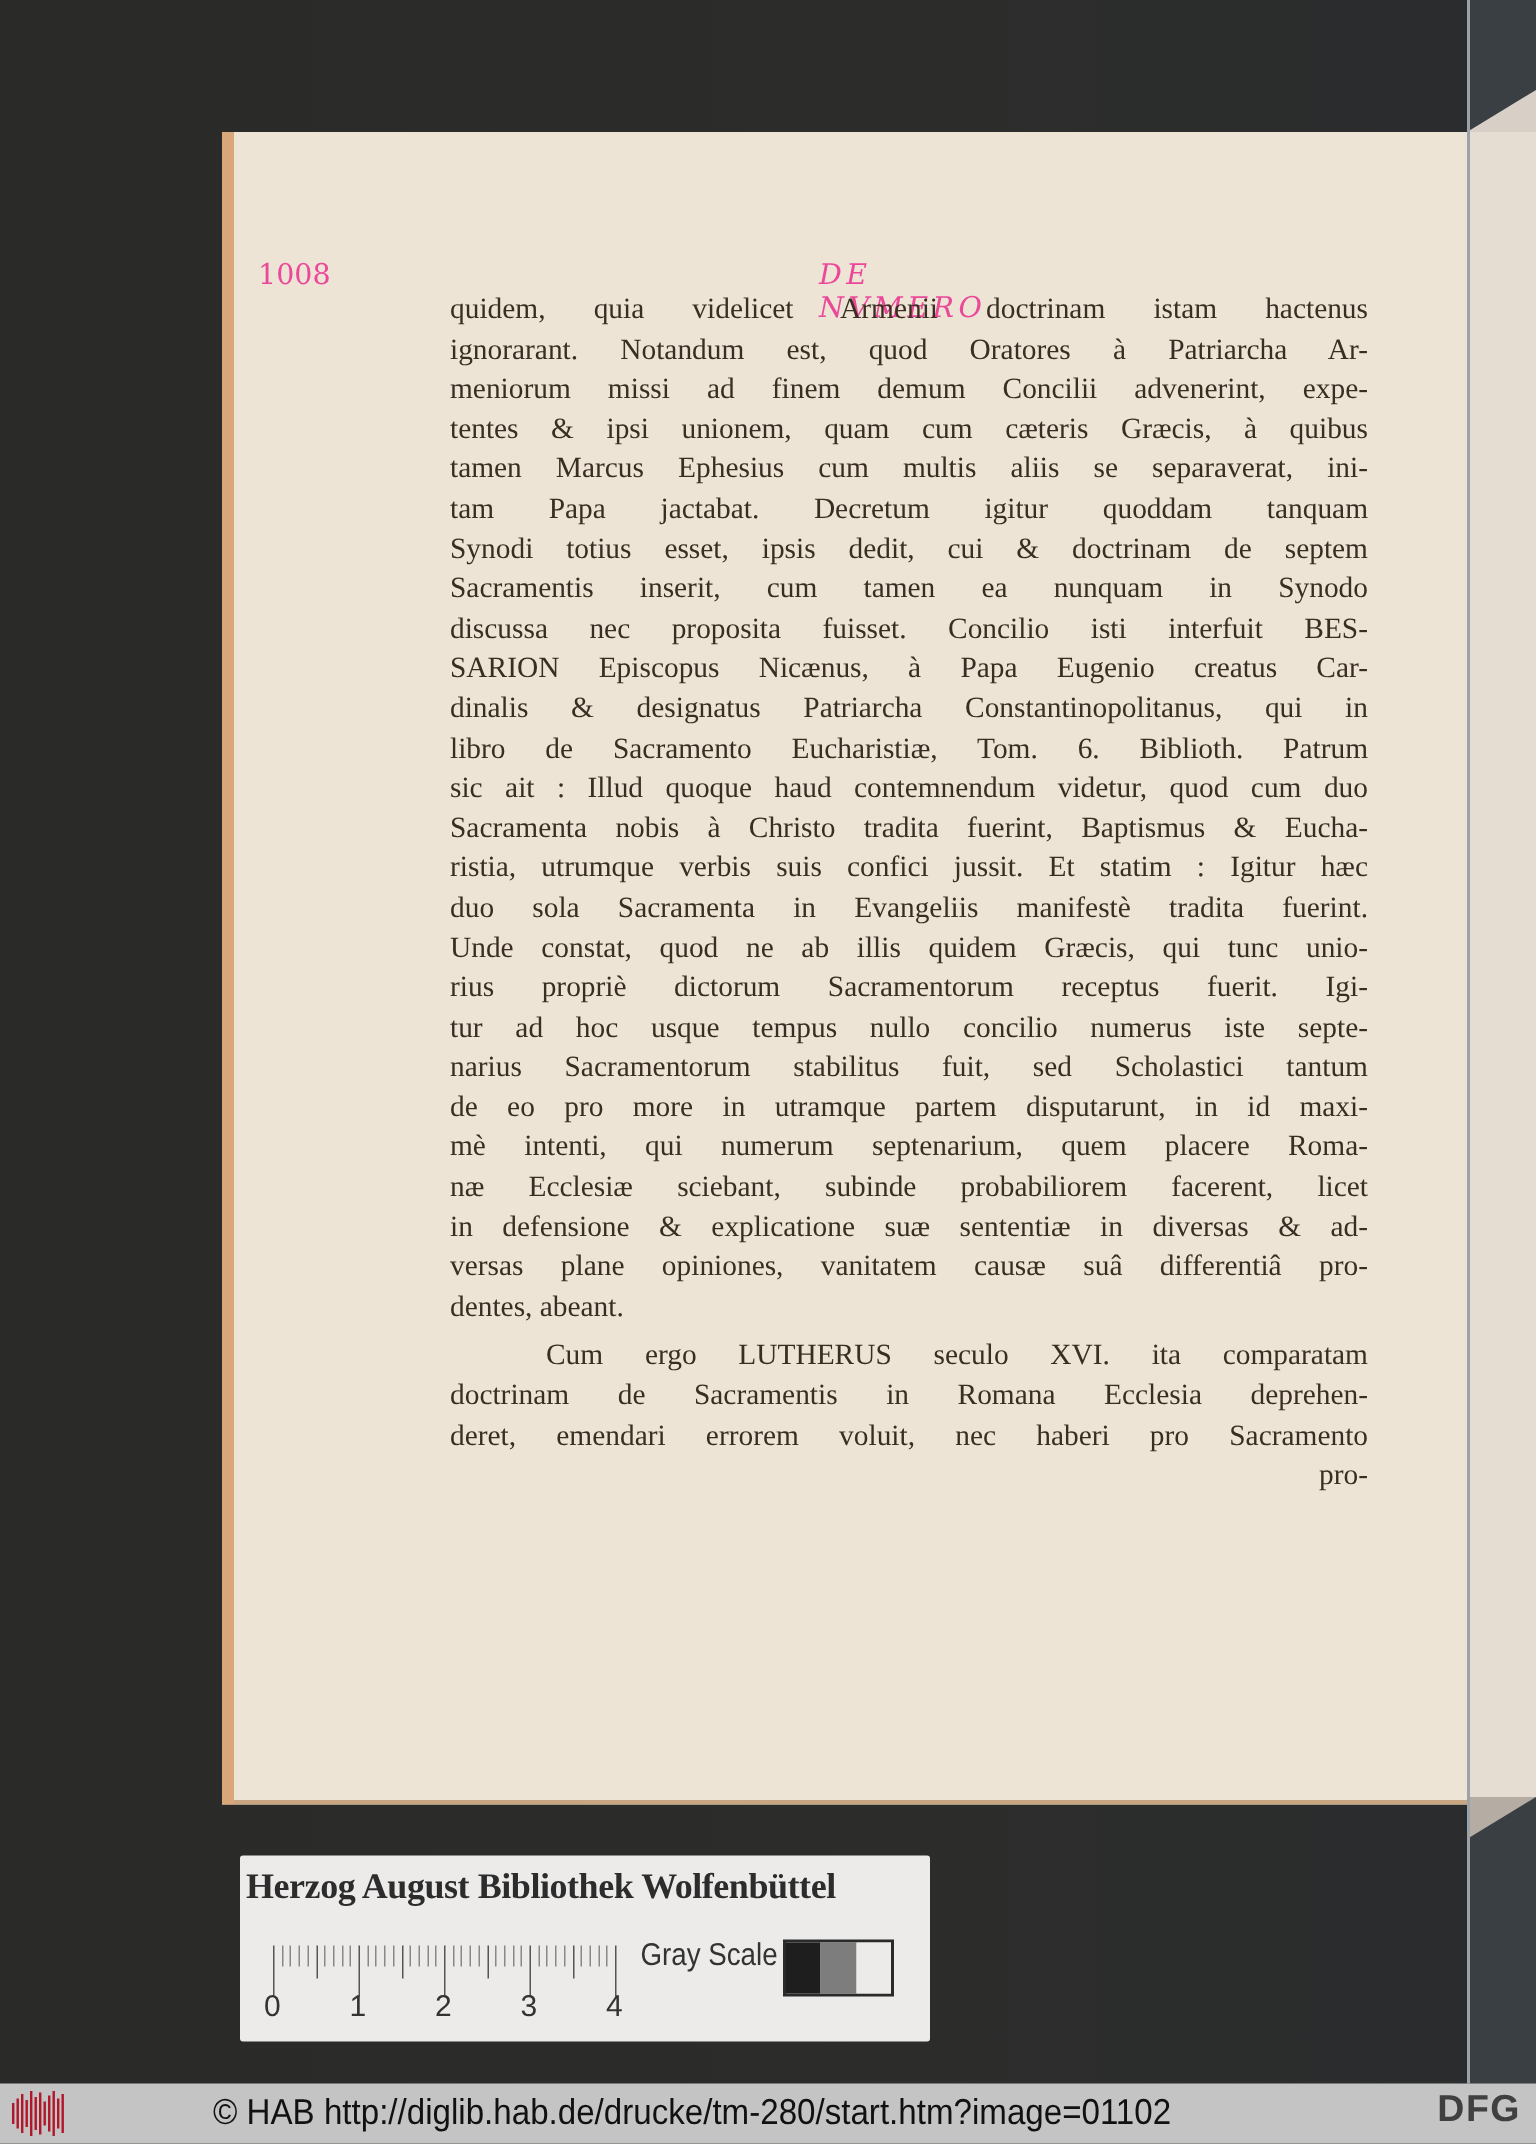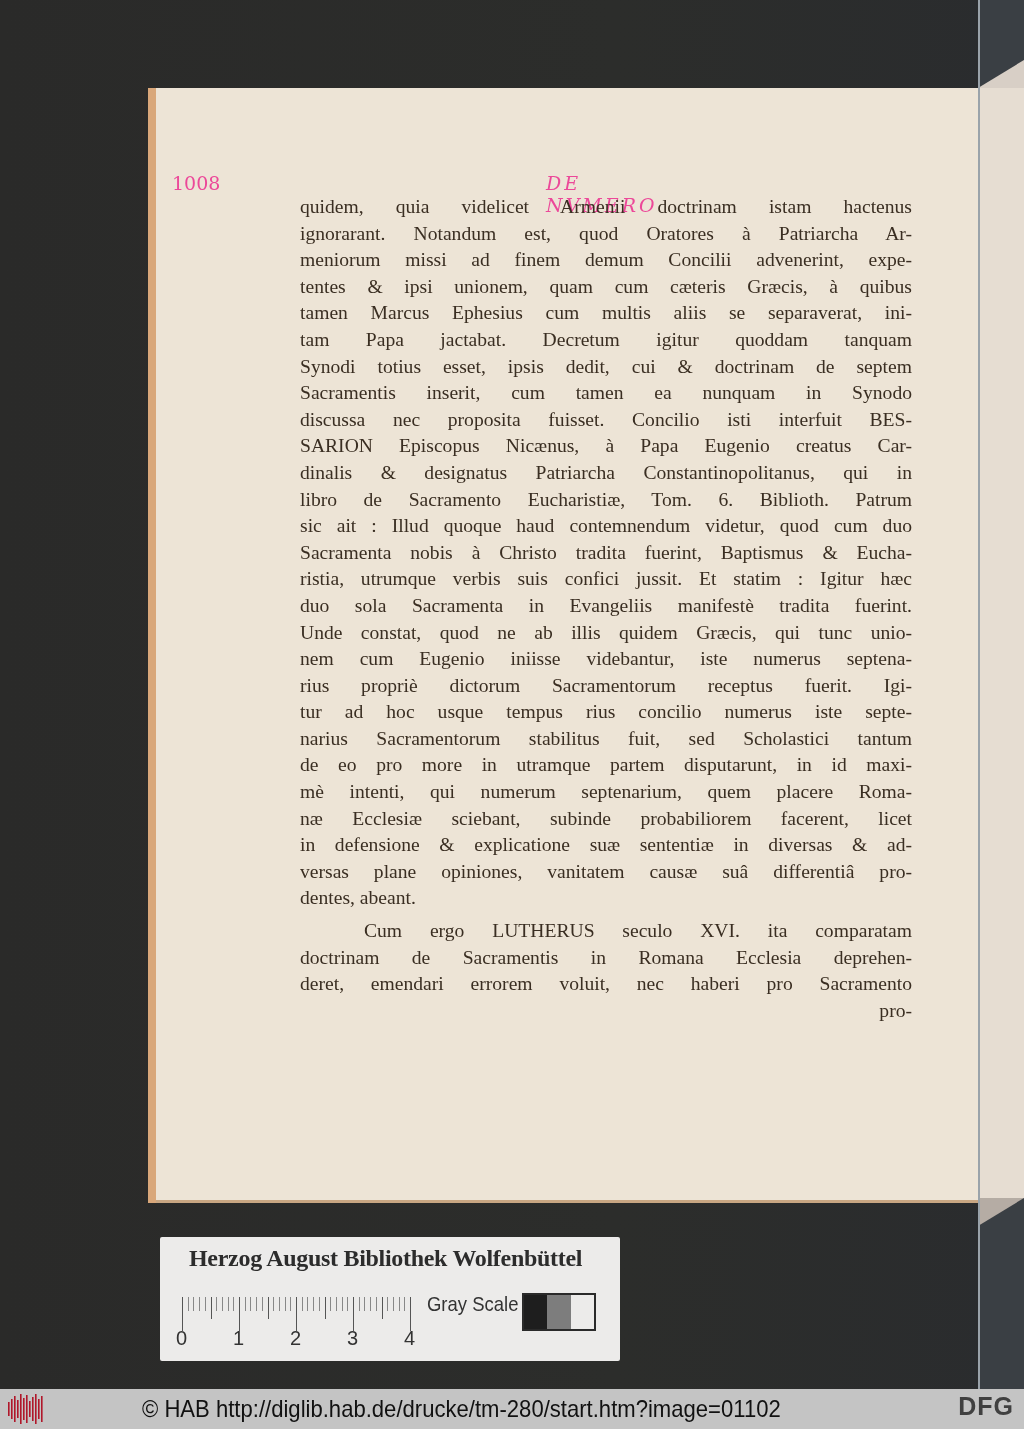--- a/index.html
+++ b/index.html
@@ -59,21 +59,21 @@
   .body-text .line.last { text-align-last: left; }
   .body-text .line.right { text-align: center; text-align-last: right; }
   .body-text .line.indent { padding-left: 64px; box-sizing: border-box; }
   .body-text .it { }
   .color-card {
     position: absolute; left: 160px; top: 1237px; width: 460px; height: 124px;
     background: #ecebea; border-radius: 2px;
     font-family: "Liberation Sans", sans-serif;
   }
   .card-title {
-    position: absolute; left: 29px; top: 8px; font-family: "Liberation Serif", serif;
+    position: absolute; left: 4px; top: 8px; font-family: "Liberation Serif", serif;
     font-weight: bold; font-size: 24px; color: #2c2c2c; letter-spacing: -0.3px;
   }
   .ruler {
     position: absolute; left: 22px; top: 60px; width: 232px; height: 34px;
   }
   .ruler .tick {
     position: absolute; top: 0; width: 1px; background: #555;
   }
   .ruler-labels {
     position: absolute; left: 16px; top: 90px; width: 260px; height: 22px;
@@ -137,23 +137,22 @@
     <span class="line"><span>Sacramentis inserit,  cum tamen  ea nunquam  in Synodo</span></span>
     <span class="line"><span>discussa nec proposita fuisset.    Concilio isti interfuit BES-</span></span>
     <span class="line"><span>SARION Episcopus Nicænus, à Papa Eugenio creatus Car-</span></span>
     <span class="line"><span>dinalis &amp; designatus Patriarcha Constantinopolitanus, qui in</span></span>
     <span class="line"><span>libro de Sacramento Eucharistiæ, Tom. 6. Biblioth. Patrum</span></span>
     <span class="line"><span>sic ait :  </span><span class="it">Illud quoque haud contemnendum videtur, quod cum duo</span></span>
     <span class="line"><span class="it">Sacramenta nobis à Christo tradita fuerint, Baptismus &amp; Eucha-</span></span>
     <span class="line"><span class="it">ristia, utrumque verbis suis confici jussit.</span><span>    Et statim :  </span><span class="it">Igitur hæc</span></span>
     <span class="line"><span class="it">duo sola Sacramenta in Evangeliis manifestè tradita fuerint.</span></span>
     <span class="line"><span>Unde constat, quod ne ab illis quidem Græcis, qui tunc unio-</span></span>
-    <span class="line"><span>nem cum Eugenio iniisse videbantur, iste numerus septena-</span></span>
     <span class="line"><span>rius propriè dictorum Sacramentorum receptus fuerit.   Igi-</span></span>
-    <span class="line"><span>tur ad hoc usque tempus rius concilio numerus iste septe-</span></span>
+    <span class="line"><span>tur ad hoc usque tempus nullo concilio numerus iste septe-</span></span>
     <span class="line"><span>narius Sacramentorum stabilitus fuit, sed Scholastici tantum</span></span>
     <span class="line"><span>de eo pro more in utramque partem disputarunt, in id maxi-</span></span>
     <span class="line"><span>mè intenti, qui numerum septenarium, quem placere Roma-</span></span>
     <span class="line"><span>næ Ecclesiæ sciebant, subinde probabiliorem facerent, licet</span></span>
     <span class="line"><span>in defensione &amp; explicatione suæ sententiæ in diversas &amp; ad-</span></span>
     <span class="line"><span>versas plane opiniones, vanitatem causæ suâ differentiâ pro-</span></span>
     <span class="line last"><span>dentes, abeant.</span></span>
     <span class="line indent" style="margin-top: 6px;"><span>Cum ergo LUTHERUS seculo XVI. ita comparatam</span></span>
     <span class="line"><span>doctrinam de Sacramentis  in Romana Ecclesia deprehen-</span></span>
     <span class="line"><span>deret, emendari errorem voluit, nec haberi pro Sacramento</span></span>

